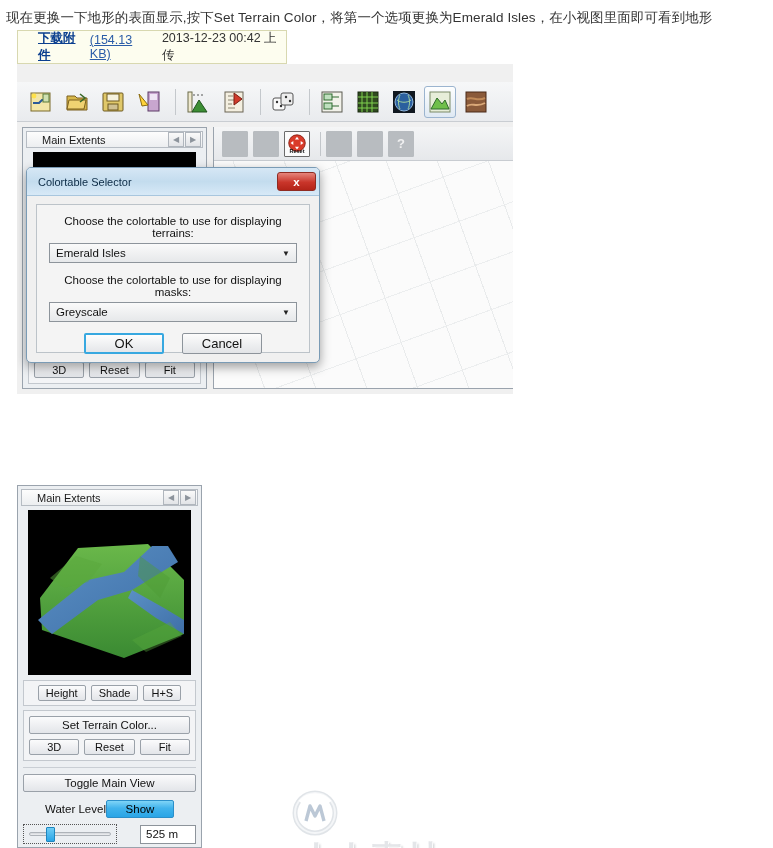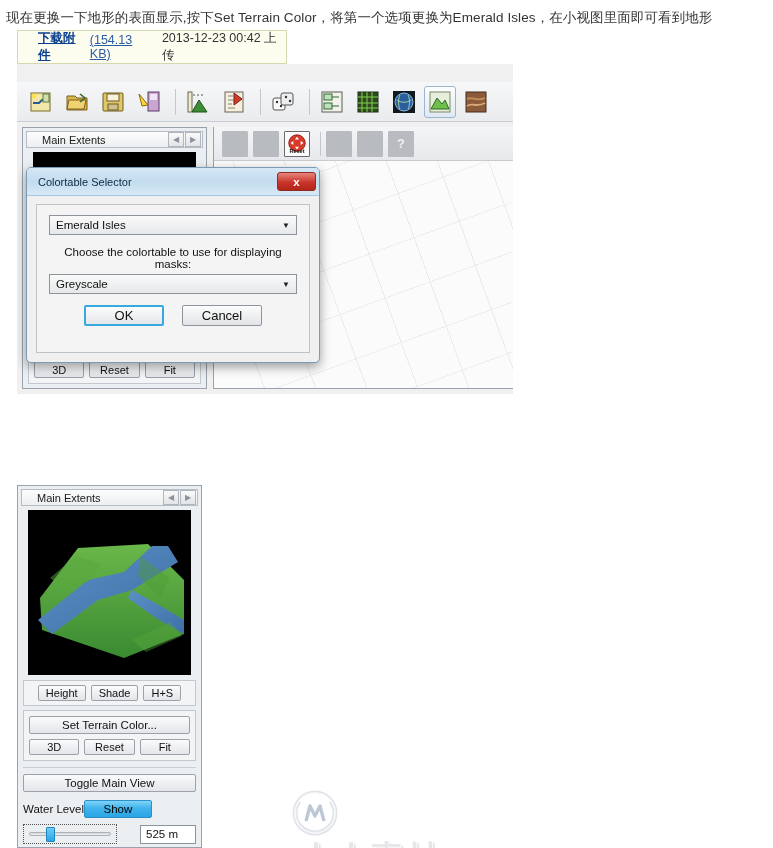--- a/index.html
+++ b/index.html
@@ -235,21 +235,21 @@
     margin:6px 5px 0 5px;border-top:1px solid #c9ced4;padding-top:6px;
   }
   .btn-toggle{
     display:block;width:100%;
     background:linear-gradient(#fbfbfc,#e3e5e9);
     border:1px solid #9aa1a9;border-radius:2px;
     font-size:11.5px;color:#111;padding:2px 0;text-align:center;
     box-sizing:border-box;
   }
   .water-head{
-    margin:8px 5px 0 5px;display:flex;align-items:center;justify-content:flex-start;
+    margin:8px 5px 0 5px;display:flex;align-items:center;justify-content:center;
   }
   .water-label{font-size:11.5px;color:#111;}
   .btn-show{
     width:68px;height:18px;
     background:linear-gradient(#7fd4f7,#41b3ec 45%,#2aa5e6);
     border:1px solid #2b8fc9;border-radius:2px;
     font-size:11.5px;color:#000;
     display:flex;align-items:center;justify-content:center;
     box-sizing:border-box;
   }
@@ -464,20 +464,21 @@
       </div>
       <div class="ws-canvas"></div>
     </div>
 
     <div class="dialog" style="left:9px;top:103px;">
       <div class="dlg-titlebar">
         <span class="dlg-title">Colortable Selector</span>
         <span class="dlg-close">x</span>
       </div>
       <div class="dlg-inner">
+        <div class="dlg-label">Choose the colortable to use for displaying terrains:</div>
         <div class="combo">
           <span>Emerald Isles</span>
           <span class="caret">▼</span>
         </div>
         <div class="dlg-label">Choose the colortable to use for displaying masks:</div>
         <div class="combo">
           <span>Greyscale</span>
           <span class="caret">▼</span>
         </div>
         <div class="dlg-actions">

